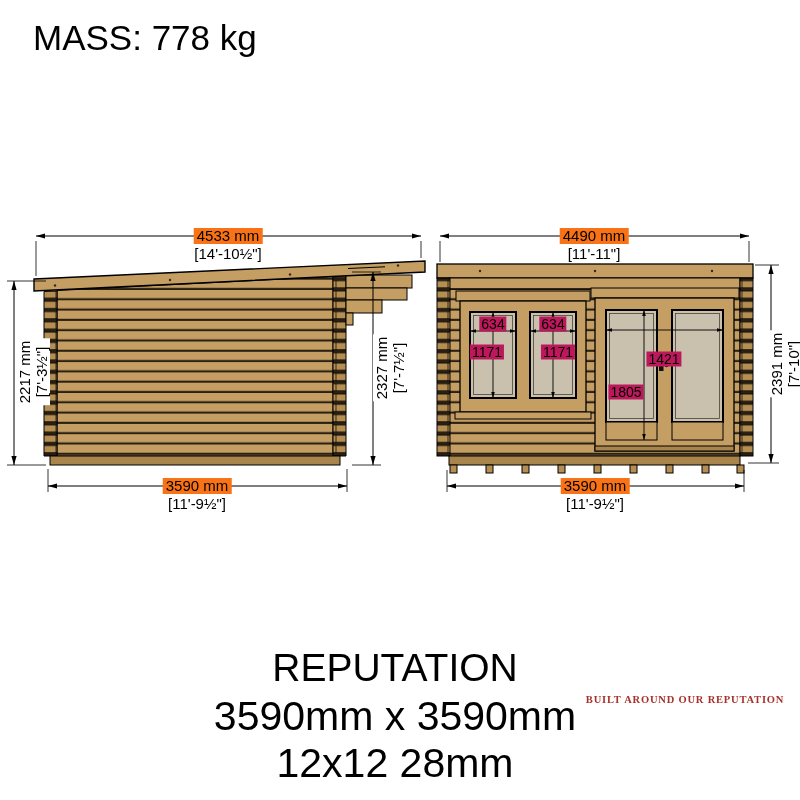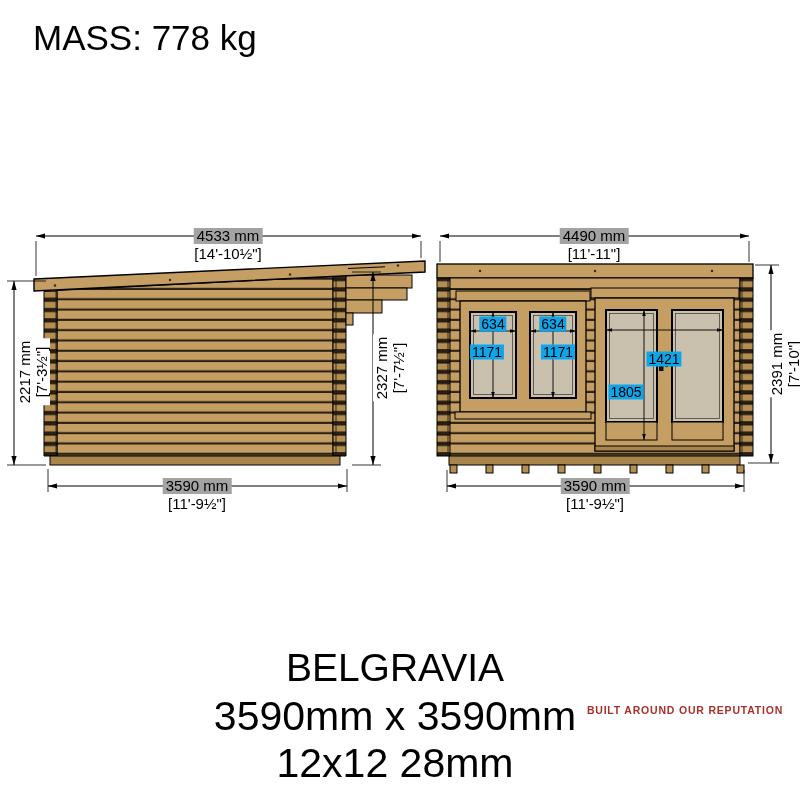--- a/index.html
+++ b/index.html
@@ -2,40 +2,40 @@
 <html style="--wood: #c59e63; --wood2: #b58e52; --wood3: #a9854c; --groove: #2a2014; --glass: #c9c0ae; --line: #000000; --flag_blue: #1b3c7a; --flag_red: #cf1b2b; --tagline: #a8302a;"><head>
 <meta charset="utf-8">
 <style>
   html,body{margin:0;padding:0;}
   body{width:800px;height:800px;position:relative;background:#fff;overflow:hidden;
        font-family:"Liberation Sans",sans-serif;color:#000;}
   svg{position:absolute;left:0;top:0;}
   .abs{position:absolute;}
   .mass{left:33px;top:18px;font-size:35px;letter-spacing:0px;}
   .dim{position:absolute;transform:translate(-50%,-50%);font-size:15px;line-height:16px;
-       background:#a3a3a3;padding:0 3px;white-space:nowrap;}
+       background:#f97316;padding:0 3px;white-space:nowrap;}
   .dim.nobg{background:transparent;}
   .rot{position:absolute;transform:translate(-50%,-50%) rotate(-90deg);
        font-size:15px;line-height:17px;text-align:center;background:#fff;white-space:nowrap;padding:0 2px;}
   .tag{position:absolute;transform:translate(-50%,-50%);font-size:14px;line-height:15px;
-       background:#0ea5e9;padding:0 2px;white-space:nowrap;}
+       background:#be185d;padding:0 2px;white-space:nowrap;}
   .title-name{left:395px;top:646px;transform:translateX(-50%);font-size:39px;}
   .title-size{left:395px;top:693px;transform:translateX(-50%);font-size:41px;}
   .title-spec{left:395px;top:740px;transform:translateX(-50%);font-size:41px;}
   .logo{left:576px;top:688px;width:218px;height:100px;text-align:center;}
   .logo-word{font-family:"Liberation Serif",serif;font-weight:bold;font-size:64px;line-height:72px;
              letter-spacing:2px;color:var(--flag_blue);
              background:linear-gradient(115deg,var(--flag_blue) 0 13%,#fff 13% 17%,var(--flag_red) 17% 33%,
                #fff 33% 37%,var(--flag_blue) 37% 51%,var(--flag_red) 51% 61%,#fff 61% 65%,
                var(--flag_blue) 65% 79%,var(--flag_red) 79% 100%);}
   @supports ((-webkit-background-clip:text) or (background-clip:text)){
     .logo-word{-webkit-background-clip:text;background-clip:text;color:transparent;}
   }
-  .logo-tag{font-family:Liberation Sans, sans-serif;font-weight:bold;font-size:10.5px;
-            letter-spacing:0.8px;color:var(--tagline);margin-top:16px;}
+  .logo-tag{font-family:Liberation Serif, serif;font-weight:bold;font-size:10.5px;
+            letter-spacing:0.8px;color:var(--tagline);margin-top:6px;}
 </style>
 </head>
 <body>
 
 <svg width="800" height="800" viewBox="0 0 800 800">
   <defs>
     <pattern id="logs" x="0" y="290" width="10" height="10.3" patternUnits="userSpaceOnUse">
       <rect width="10" height="10.3" fill="var(--groove)"></rect>
       <rect width="10" height="8.2" y="0" fill="var(--wood)"></rect>
     </pattern>
@@ -214,19 +214,19 @@
 <div class="dim" style="left:595px;top:486px;">3590 mm</div>
 <div class="dim nobg" style="left:595px;top:504px;">[11'-9½"]</div>
 
 <div class="tag" style="left:493px;top:324px;">634</div>
 <div class="tag" style="left:553px;top:324px;">634</div>
 <div class="tag" style="left:487px;top:352px;">1171</div>
 <div class="tag" style="left:558px;top:352px;">1171</div>
 <div class="tag" style="left:664px;top:323px;margin-top:36px;">1421</div>
 <div class="tag" style="left:626px;top:352px;margin-top:40px;">1805</div>
 
-<div class="abs title-name">BELGRAVIA</div>
+<div class="abs title-name">REPUTATION</div>
 <div class="abs title-size">3590mm x 3590mm</div>
 <div class="abs title-spec">12x12 28mm</div>
 
 <div class="abs logo">
   <div class="logo-tag">BUILT AROUND OUR REPUTATION</div>
 </div>
 
 </body></html>

